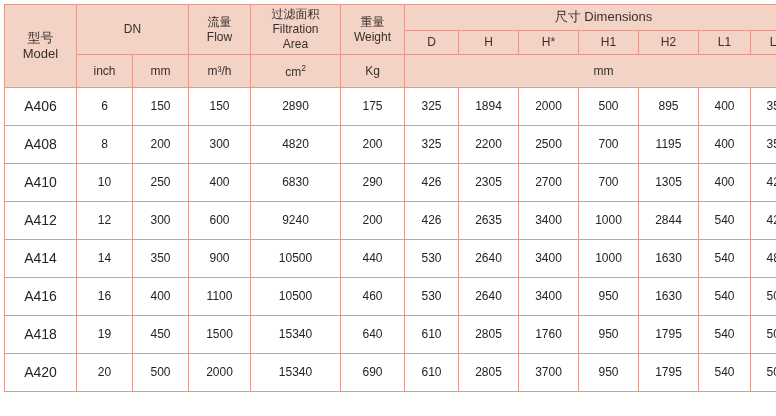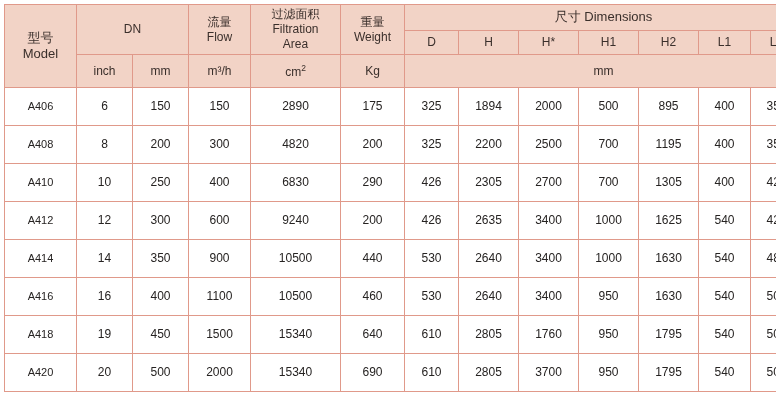--- a/index.html
+++ b/index.html
@@ -46,21 +46,21 @@
   .unit-row td {
     height: 28px;
   }
   .body-row td {
     height: 33px;
     background: #ffffff;
     font-size: 12.5px;
     color: #262322;
   }
   .body-row td.model-cell {
-    font-size: 11px;
+    font-size: 14px;
   }
   sup {
     font-size: 8.5px;
     vertical-align: super;
   }
   .two-line span {
     display: block;
   }
 </style>
 </head>
@@ -173,21 +173,21 @@
         <td class="model-cell">A412</td>
         <td>12</td>
         <td>300</td>
         <td>600</td>
         <td>9240</td>
         <td>200</td>
         <td>426</td>
         <td>2635</td>
         <td>3400</td>
         <td>1000</td>
-        <td>1625</td>
+        <td>2844</td>
         <td>540</td>
         <td>420</td>
       </tr>
       <tr class="body-row">
         <td class="model-cell">A414</td>
         <td>14</td>
         <td>350</td>
         <td>900</td>
         <td>10500</td>
         <td>440</td>

